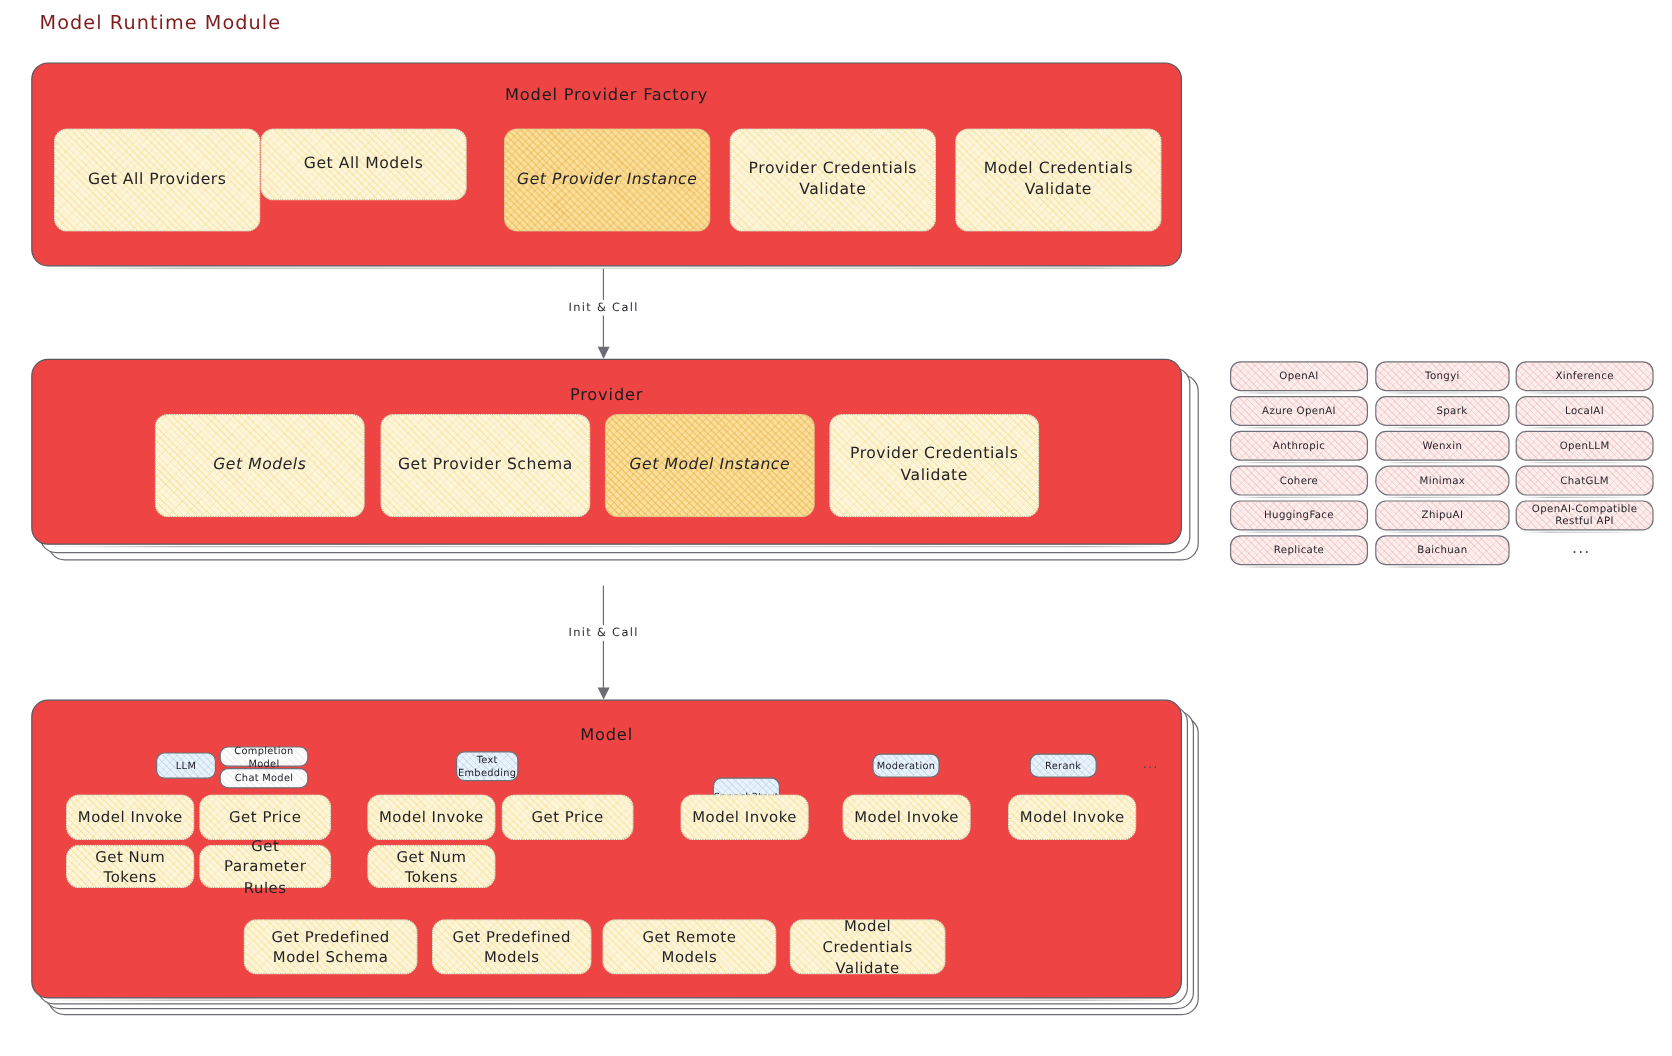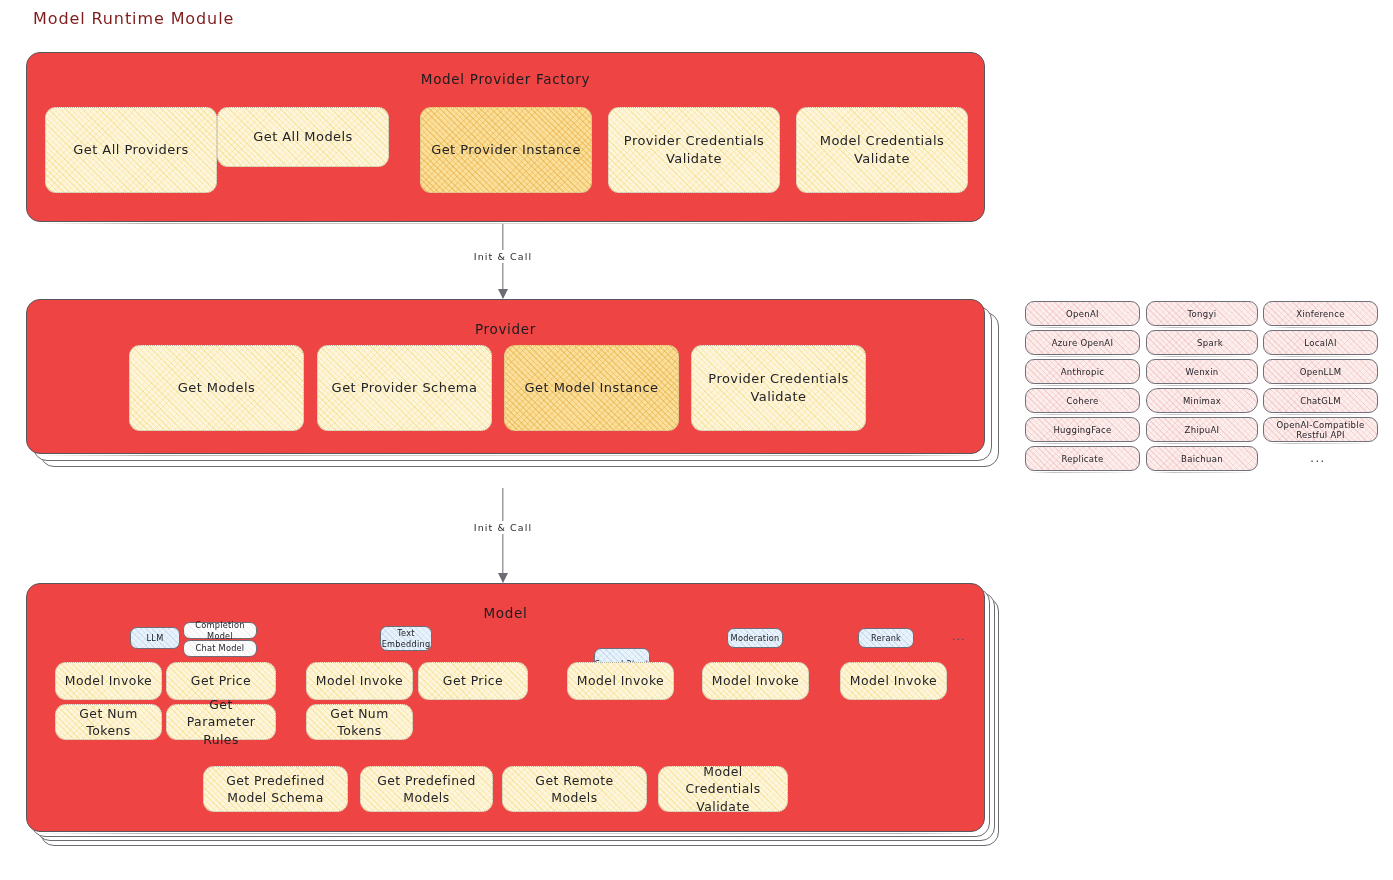--- a/index.html
+++ b/index.html
@@ -46,20 +46,21 @@
     background-image:
       repeating-linear-gradient(45deg, rgba(240,196,60,.30) 0 1px, rgba(255,255,255,0) 1px 4px),
       repeating-linear-gradient(-45deg, rgba(240,196,60,.17) 0 1px, rgba(255,255,255,0) 1px 5px);
   }
   .node.hot{
     background-color:#fbdf9d;
     border-color:#cdb887;
     background-image:
       repeating-linear-gradient(45deg, rgba(225,158,30,.38) 0 1.2px, rgba(255,255,255,0) 1.2px 4px),
       repeating-linear-gradient(-45deg, rgba(225,158,30,.24) 0 1.2px, rgba(255,255,255,0) 1.2px 5px);
+    font-style: italic;
   }
   .node.sm{font-size:12.4px;}
 
   
   .pill{
     position:absolute;box-sizing:border-box;border-radius:9px;
     border:1.15px solid #70707a;
     display:flex;align-items:center;justify-content:center;text-align:center;
     font-size:8.5px;color:#25252a;letter-spacing:.3px;
     background-color:#fdeeee;
@@ -128,21 +129,21 @@
   <div class="shaft"></div>
   <div class="head"></div>
   <div class="lbl hand" style="top:26px;">Init &amp; Call</div>
 </div>
 
 <div class="stack-layer" style="left:40px;top:312px;width:959px;height:155px;"></div>
 <div class="stack-layer" style="left:33px;top:306px;width:959px;height:155px;"></div>
 <div class="card" style="left:26px;top:299px;width:959px;height:155px;">
   <div class="card-title hand" style="top:21px;">Provider</div>
 </div>
-<div class="node" style="left:129px;top:345px;width:175px;height:86px;">Get Models</div>
+<div class="node" style="left:129px;top:345px;width:175px;height:86px;font-style:italic;">Get Models</div>
 <div class="node" style="left:317px;top:345px;width:175px;height:86px;">Get Provider Schema</div>
 <div class="node hot" style="left:504px;top:345px;width:175px;height:86px;">Get Model Instance</div>
 <div class="node" style="left:691px;top:345px;width:175px;height:86px;">Provider Credentials Validate</div>
 
 <div class="pill" style="left:1025px;top:301px;width:115px;height:25px;">OpenAI</div>
 <div class="pill" style="left:1025px;top:330px;width:115px;height:25px;">Azure OpenAI</div>
 <div class="pill" style="left:1025px;top:359px;width:115px;height:25px;">Anthropic</div>
 <div class="pill" style="left:1025px;top:388px;width:115px;height:25px;">Cohere</div>
 <div class="pill" style="left:1025px;top:417px;width:115px;height:25px;">HuggingFace</div>
 <div class="pill" style="left:1025px;top:446px;width:115px;height:25px;">Replicate</div>

